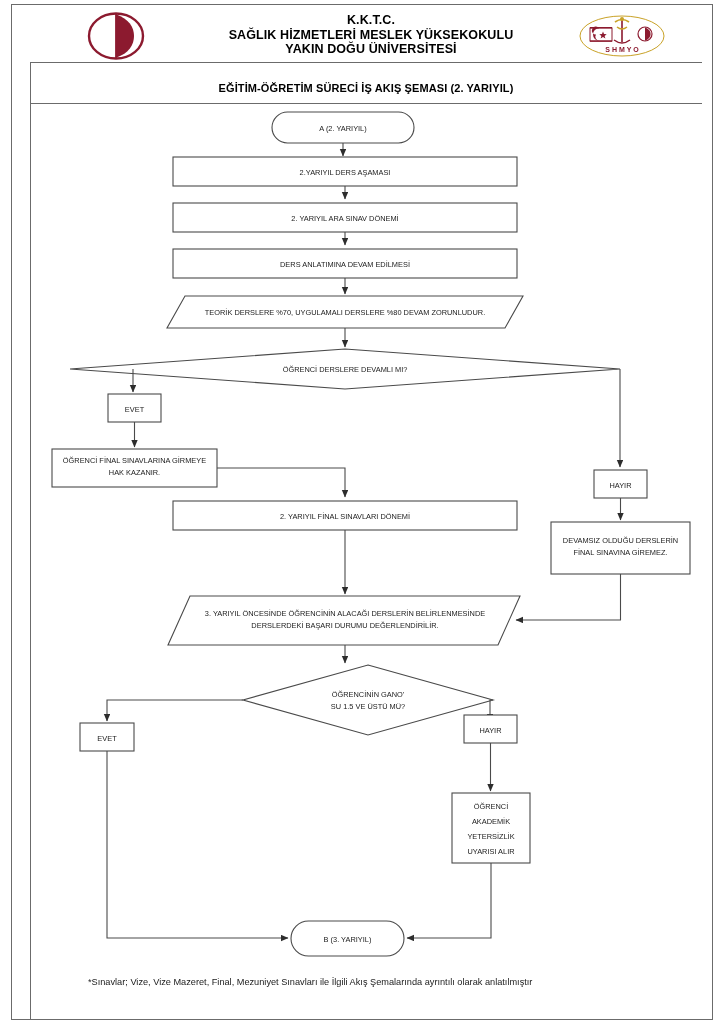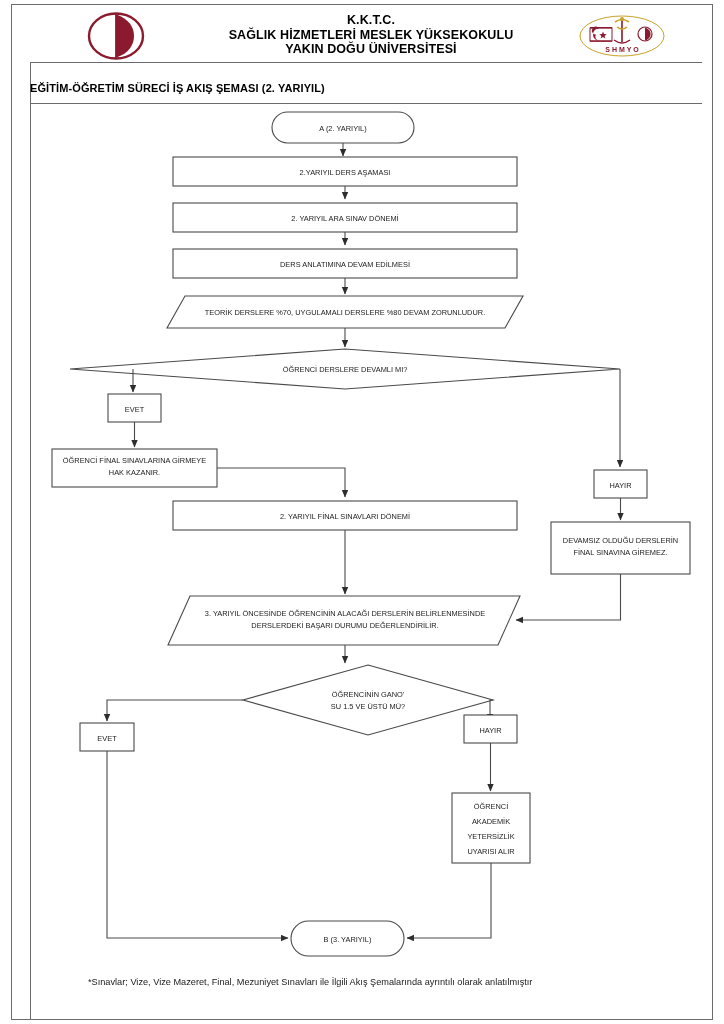--- a/index.html
+++ b/index.html
@@ -15,21 +15,21 @@
 
   
   .header{position:absolute;left:11px;top:4px;width:702px;height:58px;}
   .org-title{position:absolute;left:160px;top:9px;width:400px;text-align:center;
              font-weight:bold;font-size:12.5px;line-height:14.6px;letter-spacing:.1px;color:#000;}
   .org-title .l1{font-size:12.5px;}
   .logo-left{position:absolute;left:74px;top:8px;width:62px;height:48px;}
   .logo-right{position:absolute;left:566px;top:10px;width:90px;height:44px;}
 
   
-  .doc-subtitle{position:absolute;left:30px;top:82px;width:672px;
+  .doc-subtitle{position:absolute;left:30px;top:82px;width:672px;text-align:center;
                 font-weight:bold;font-size:11px;color:#000;letter-spacing:.1px;}
 
   
   .flow{position:absolute;left:0;top:0;width:724px;height:1024px;}
   .shape{fill:#ffffff;stroke:#4a4a4a;stroke-width:1.1;}
   .conn{stroke:#4a4a4a;stroke-width:1.1;fill:none;}
   .lbl{font-family:"Liberation Sans",sans-serif;font-size:7.4px;fill:#1a1a1a;text-anchor:middle;}
 
   
   .footnote{position:absolute;left:88px;top:977px;width:600px;font-size:9.2px;color:#1a1a1a;}

